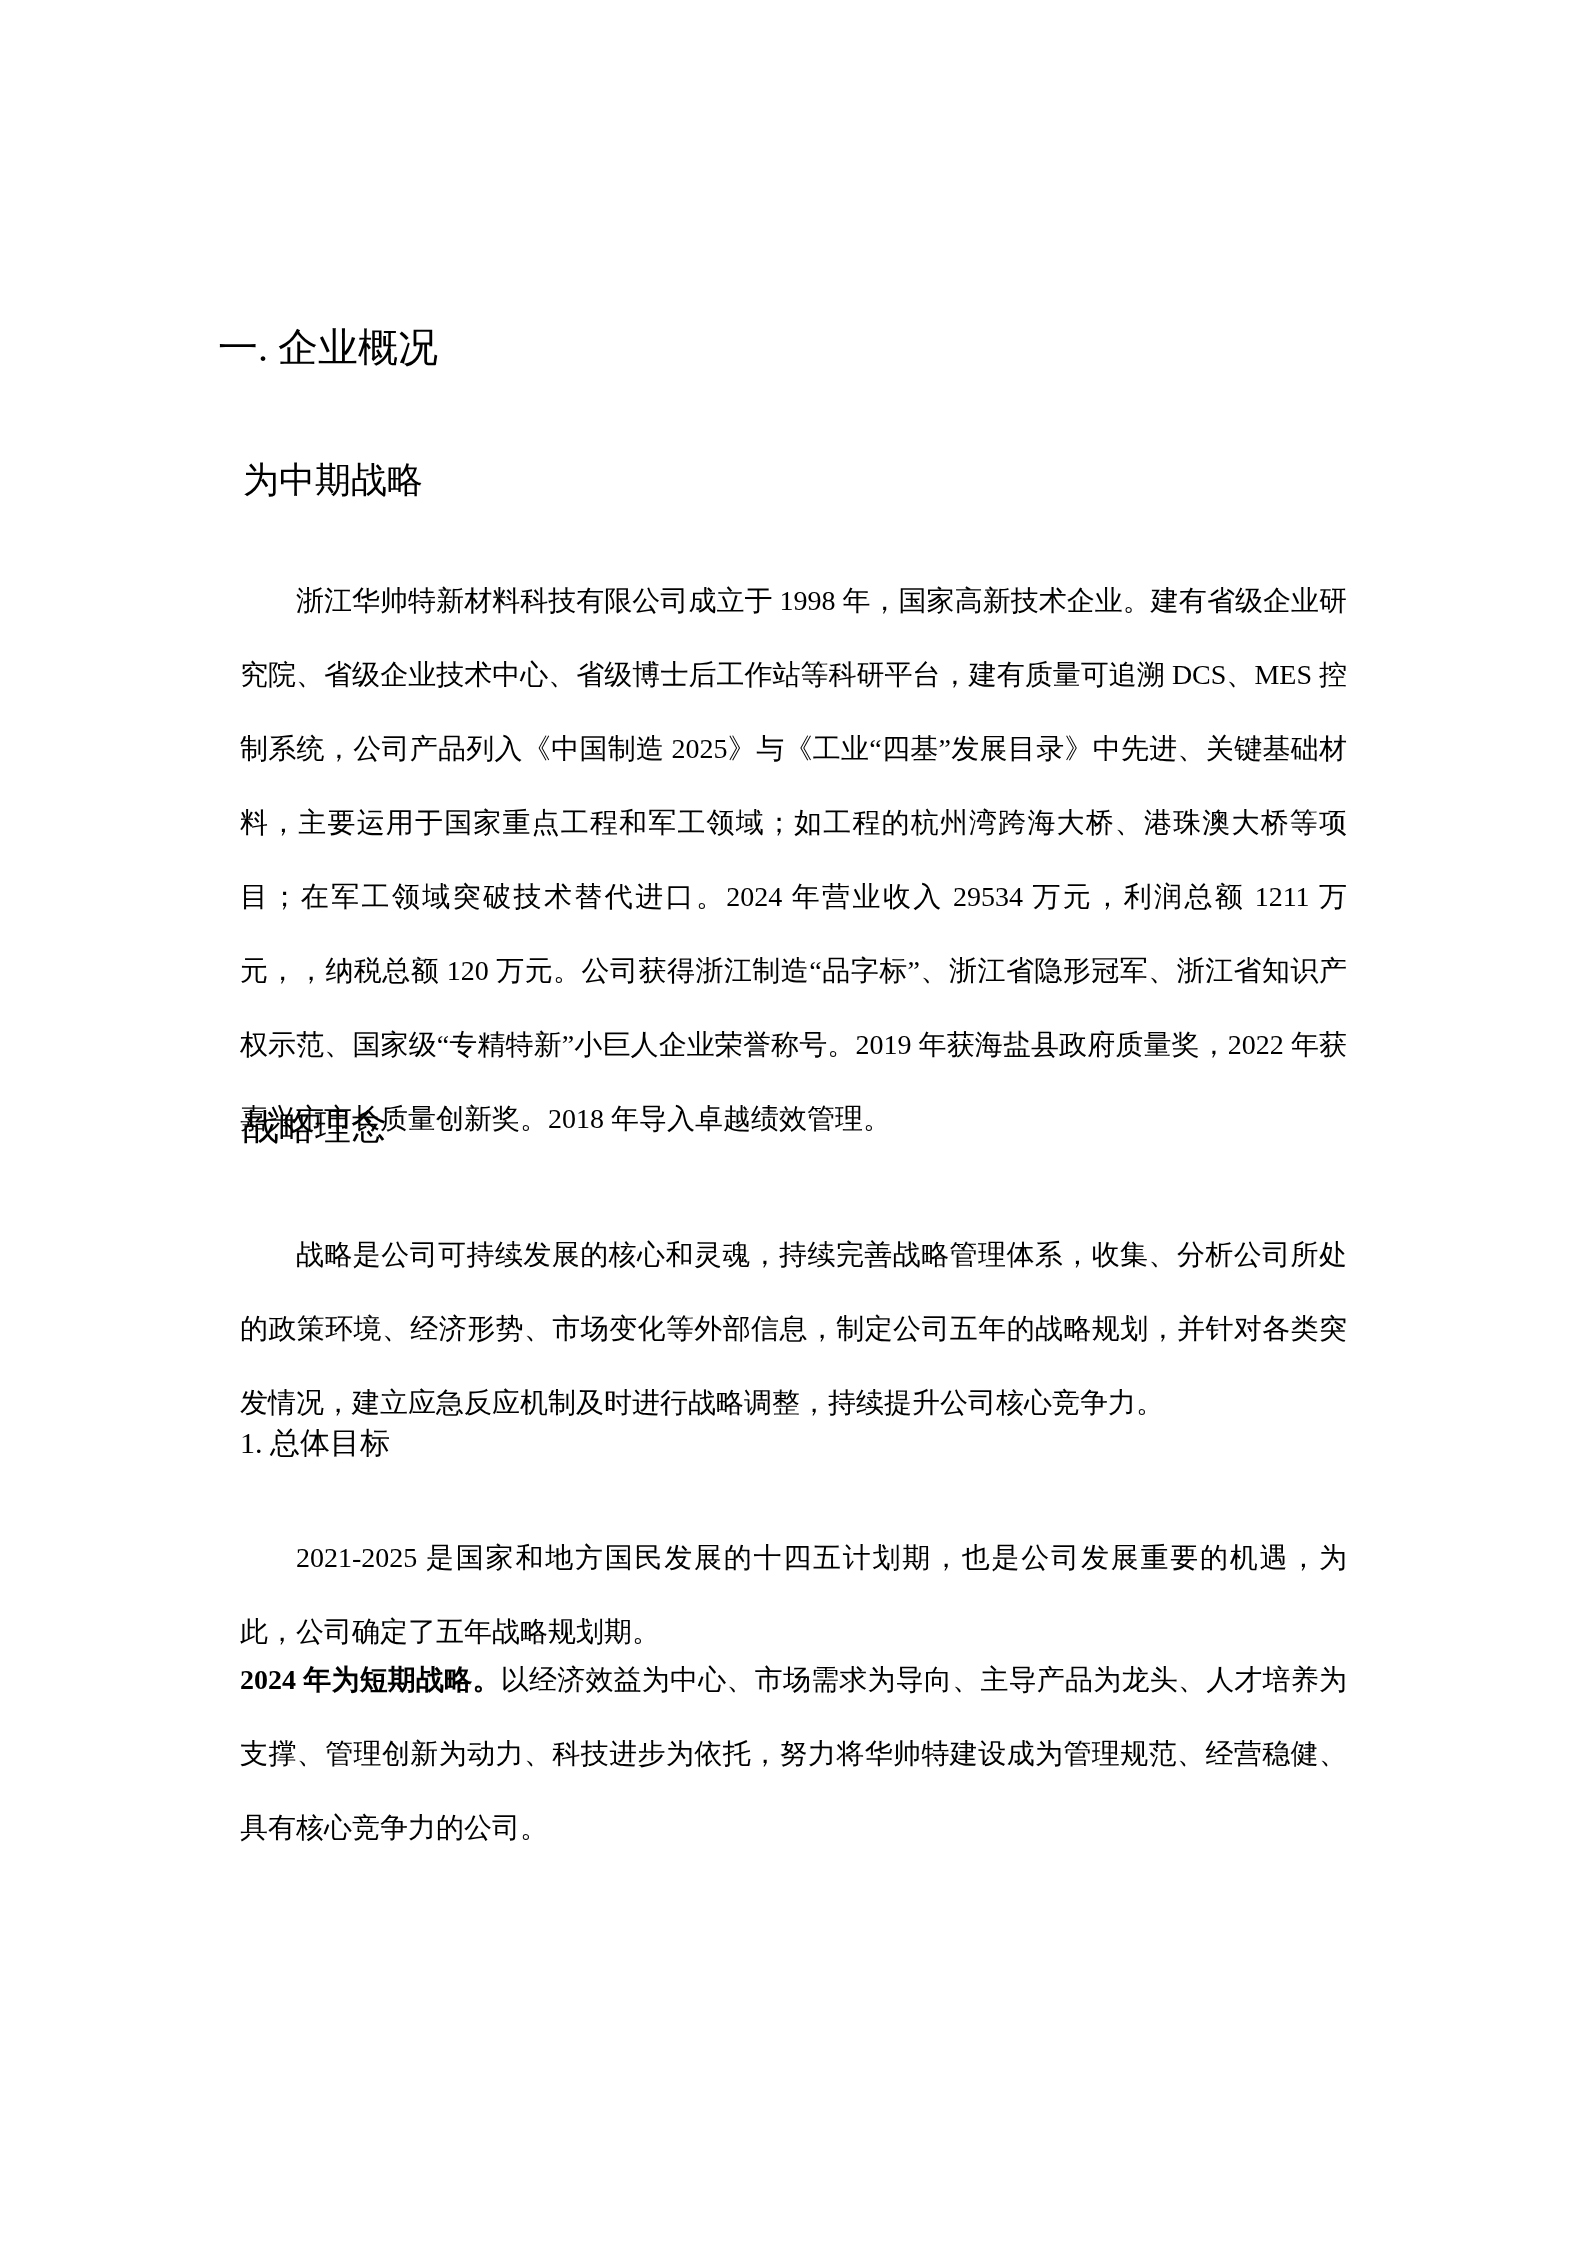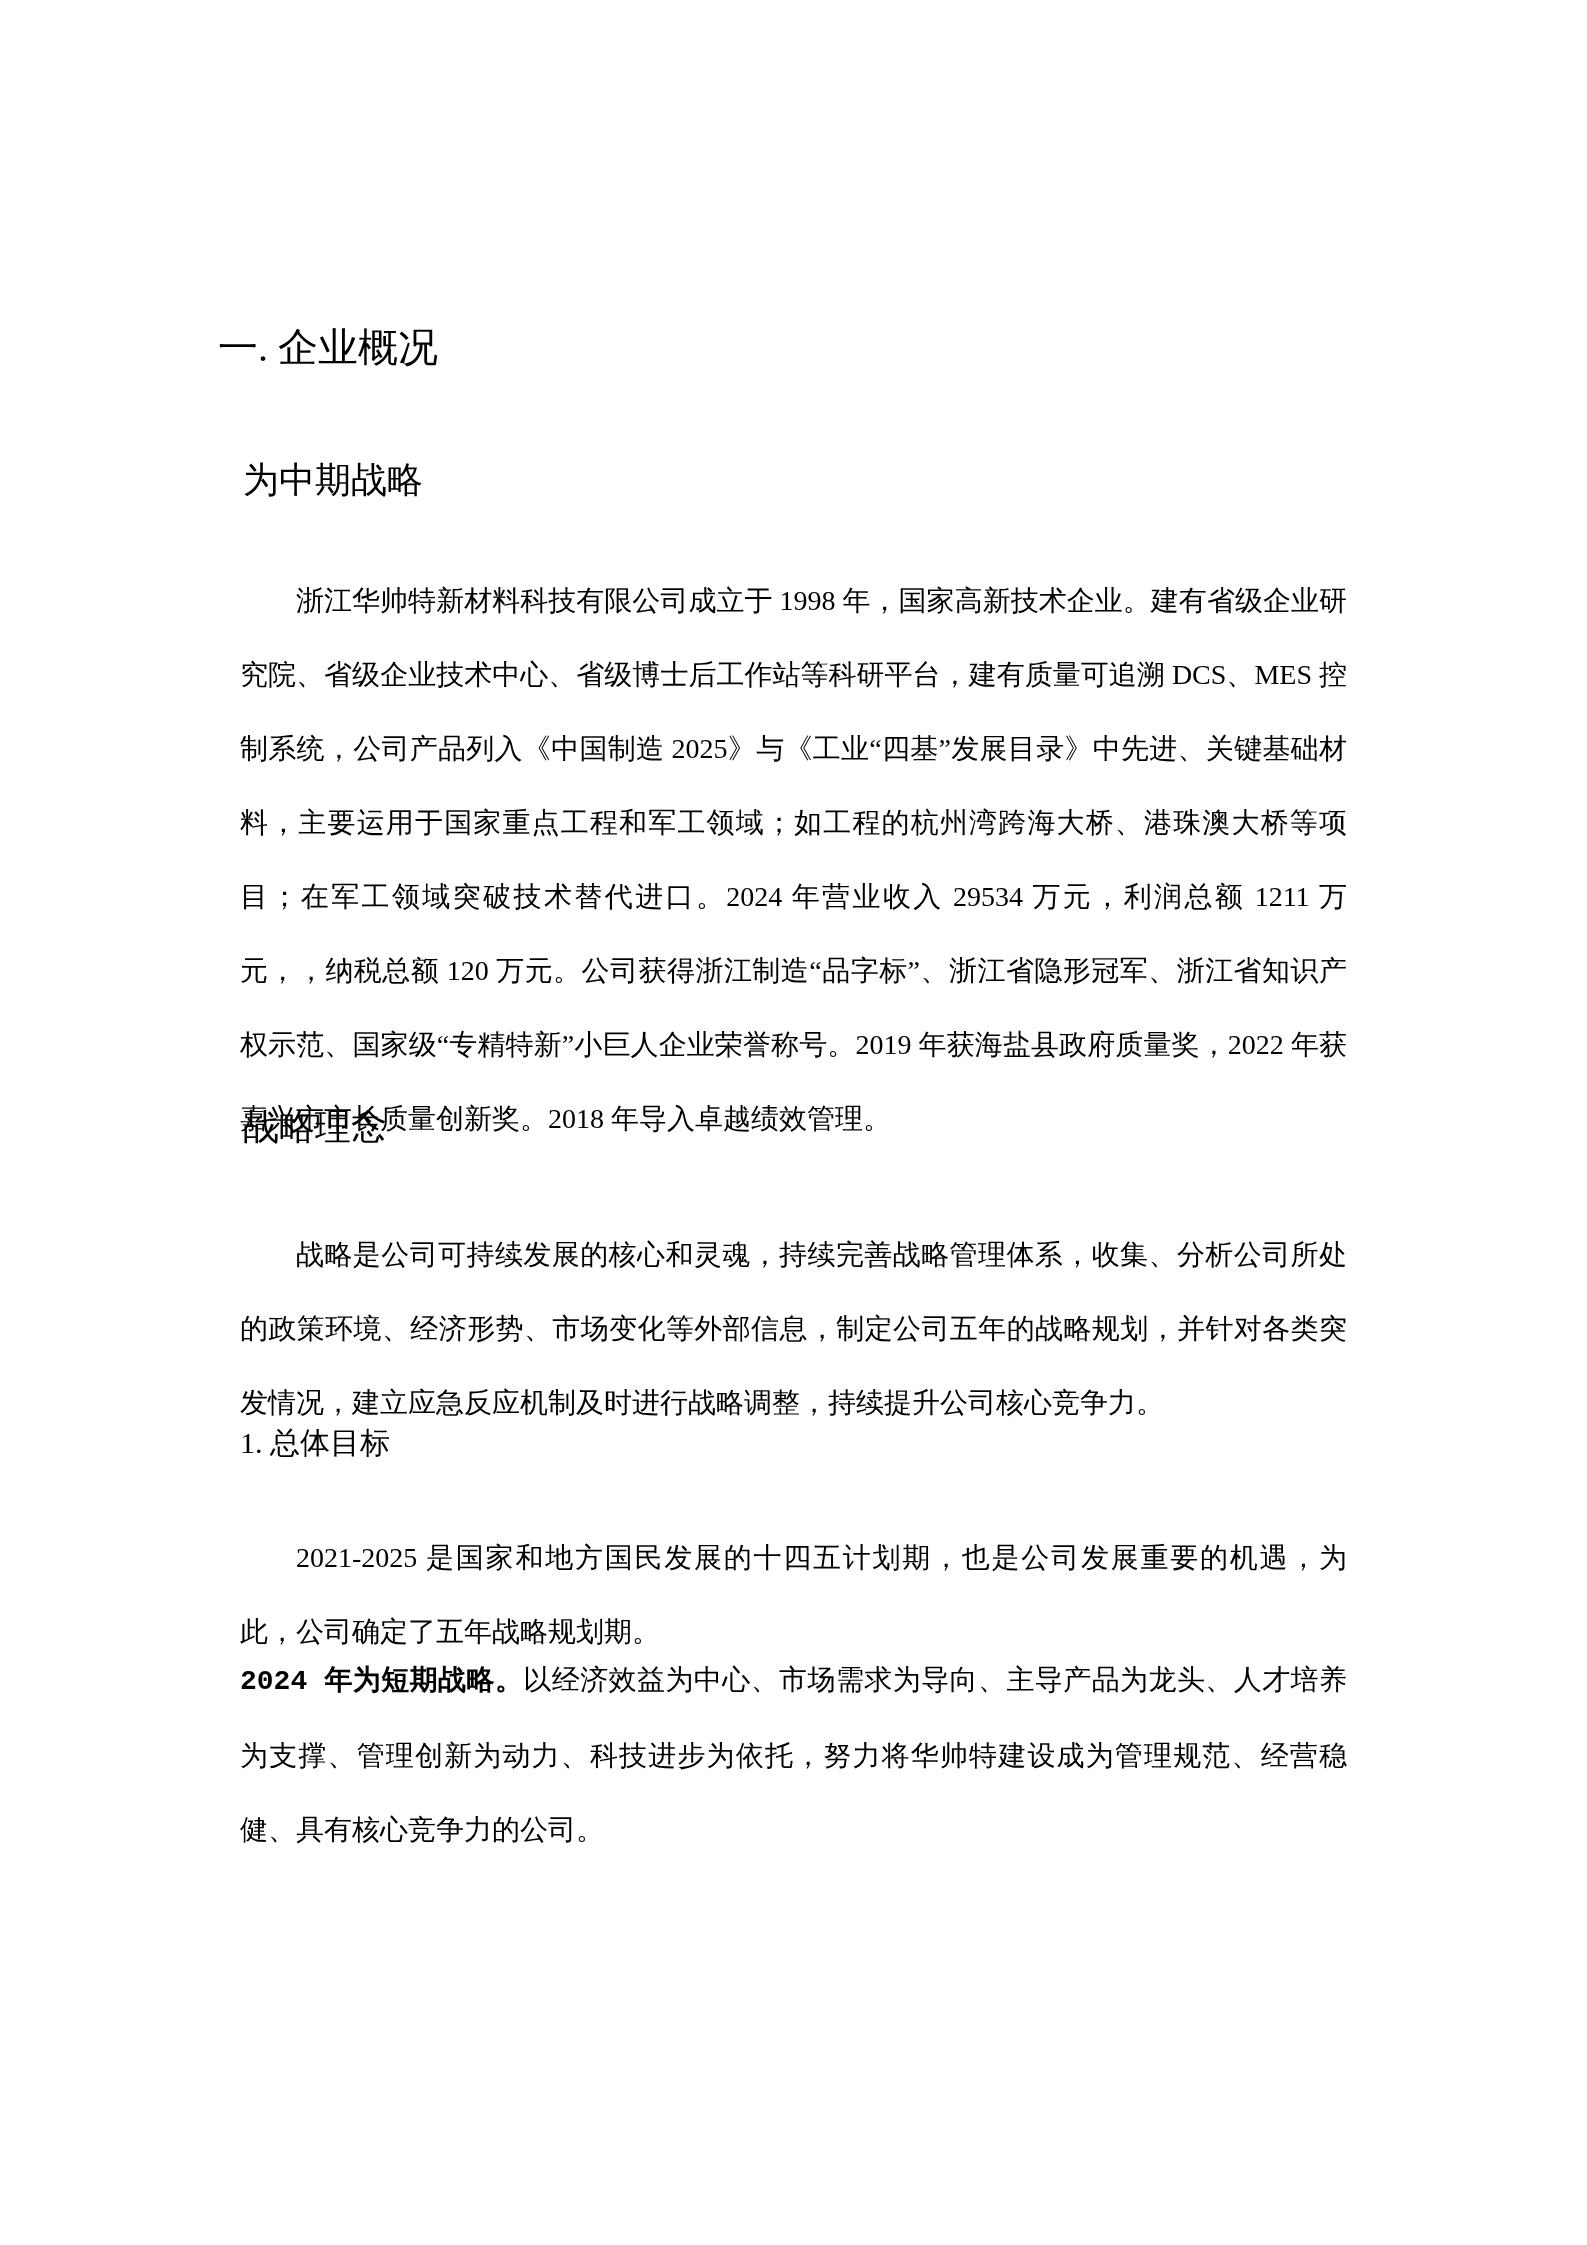--- a/index.html
+++ b/index.html
@@ -53,21 +53,21 @@
     text-align: justify;
     margin: 0;
   }
   .para-indent { text-indent: 56px; }
   .p-intro    { top: 564px; }
   .p-strategy { top: 1218px; }
   .p-goal     { top: 1521px; }
   .p-short    { top: 1643px; }
   .p-mid      { top: 1826px; }
   .p-long     { top: 2009px; }
-  .para strong { font-weight: bold; font-family: Liberation Mono, monospace; }
+  .para strong { font-weight: bold; }
   .page-number {
     position: absolute;
     left: 0;
     top: 2086px;
     width: 1587px;
     text-align: center;
     font-size: 27px;
     line-height: 32px;
   }
 </style>

